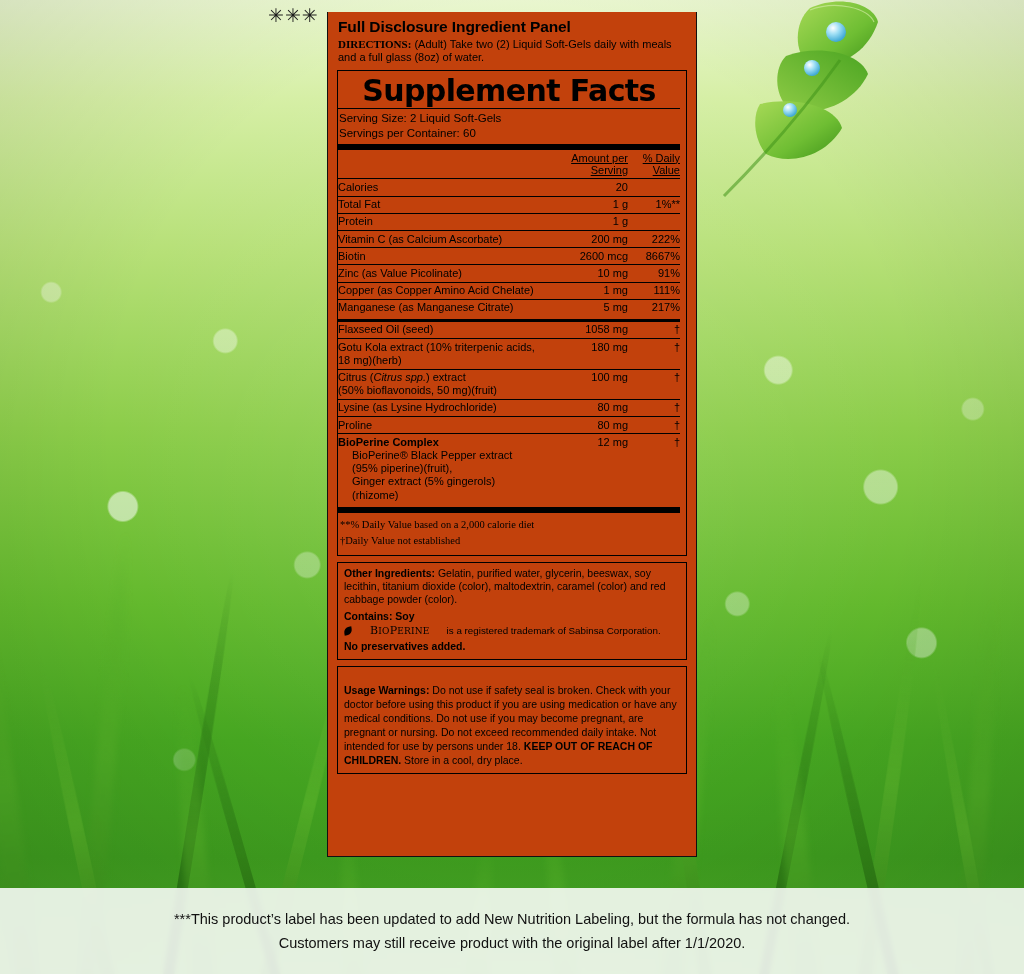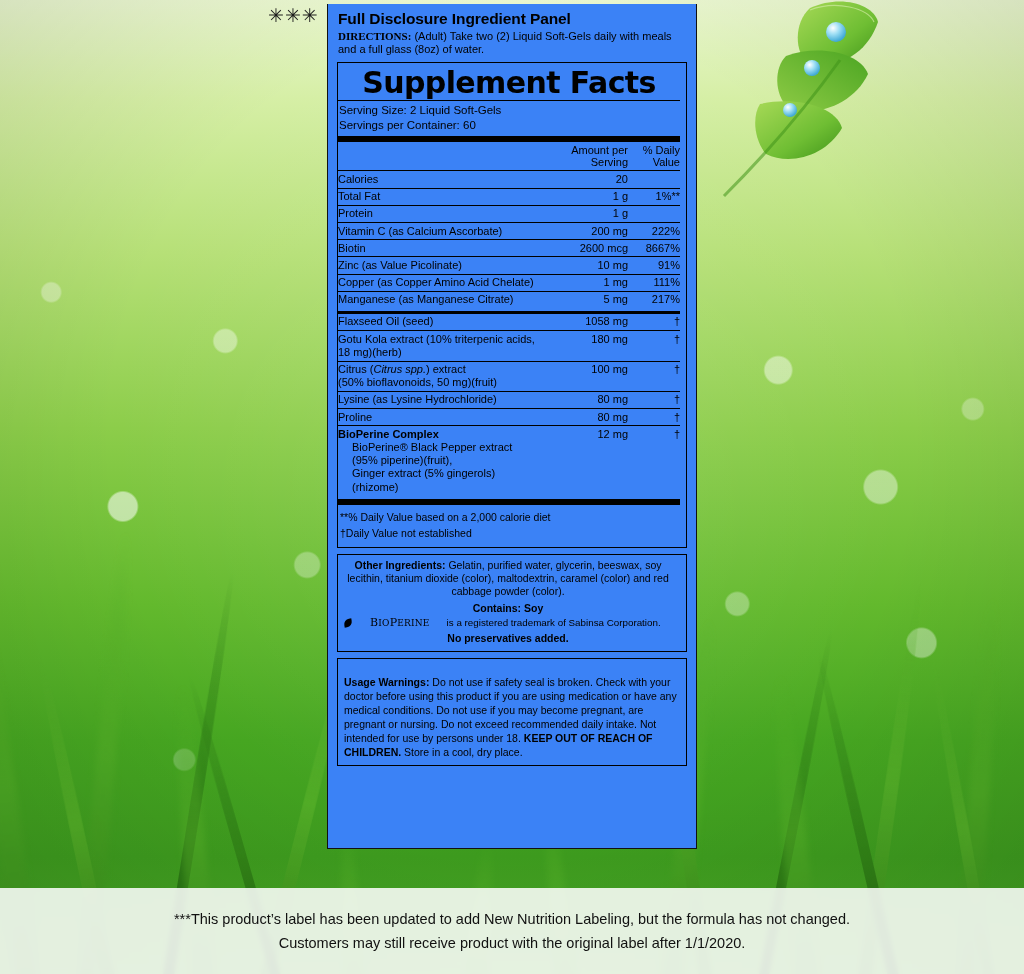--- a/index.html
+++ b/index.html
@@ -74,24 +74,24 @@
     font-size: 19px;
     letter-spacing: 1px;
     color: #1a1a1a;
     font-family: "Liberation Sans", sans-serif;
   }
 
   
   #label-panel {
     position: absolute;
     left: 327px;
-    top: 4px;
+    top: 12px;
     width: 370px;
     height: 845px;
-    background: #3b82f6;
+    background: #c2410c;
     color: #000000;
     border-left: 1px solid #111;
     border-right: 1px solid #111;
     border-bottom: 1px solid #111;
     padding: 0;
   }
 
   .inner {
     padding: 4px 8px 0 8px;
   }
@@ -150,43 +150,44 @@
   td.amt { text-align: right; width: 88px; white-space: nowrap; }
   td.dv { text-align: right; width: 52px; white-space: nowrap; }
 
   .hdr-row td {
     border-bottom: none;
     font-size: 11px;
     text-align: right;
     line-height: 1.15;
     padding-bottom: 2px;
     font-weight: 400;
+    text-decoration: underline;
   }
 
   .sub-item {
     padding-left: 14px;
     display: block;
     line-height: 1.2;
   }
   .bold { font-weight: 700; }
   .ital { font-style: italic; }
 
   .footnotes {
     font-size: 10.5px;
     line-height: 1.35;
     margin: 5px 0 4px 2px;
+    font-family: Liberation Serif, serif;
   }
 
   .other-box {
     border: 1px solid #000;
     margin: 0 1px 0 1px;
     padding: 4px 14px 5px 6px;
     font-size: 10.5px;
     line-height: 1.28;
-    text-align: center;
   }
   .trademark-line {
     display: flex;
     align-items: center;
     gap: 17px;
     margin-top: 1px;
   }
   .bioperine-mark {
     font-family: "DejaVu Serif", serif;
     font-size: 11px;

